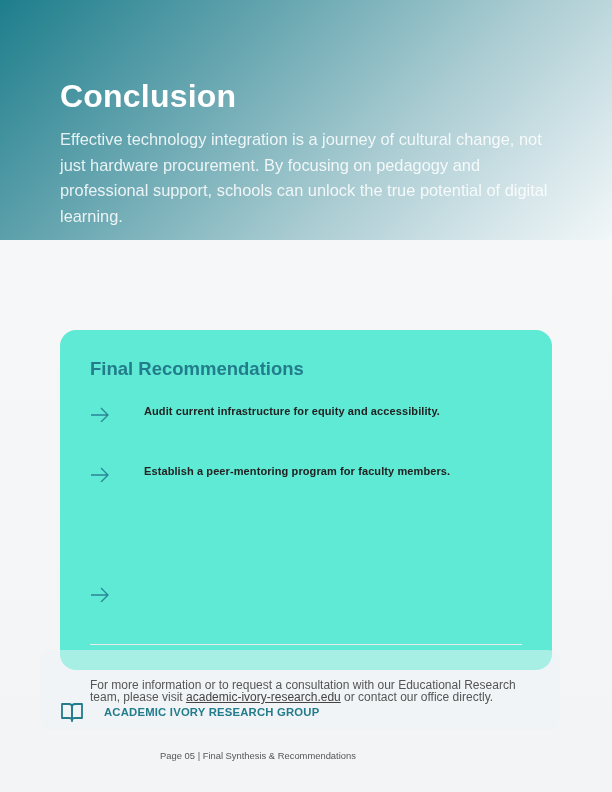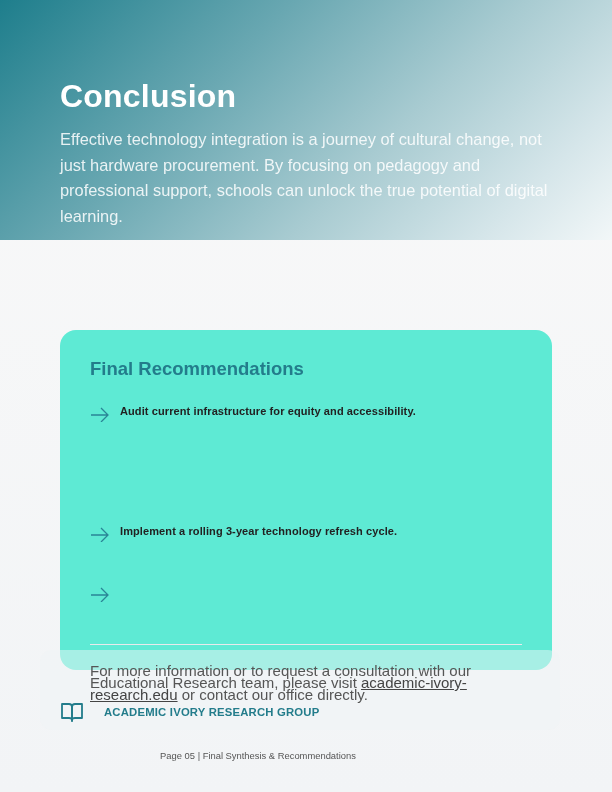--- a/index.html
+++ b/index.html
@@ -24,38 +24,38 @@
   .card {
     position: absolute; left: 60px; top: 330px; width: 492px; height: 340px;
     background: #5eead4; border-radius: 16px;
   }
   .card-title {
     position: absolute; left: 30px; top: 28px;
     font-size: 18.5px; font-weight: bold; color: #237c8b;
   }
   .rec {
     position: absolute; left: 30px; width: 440px; height: 22px;
-    display: flex; align-items: flex-start;
+    display: flex; align-items: flex-start; gap: 24px;
   }
   .rec .arrow { width: 20px; height: 16px; margin-top: 2px; flex: none; }
   .rec .label {
     margin-left: 10px; font-size: 11px; font-weight: bold; color: #222;
     line-height: 14px; letter-spacing: 0.1px;
   }
   .divider {
     position: absolute; left: 30px; top: 314px; width: 432px; height: 1px;
     background: #e8eaec;
   }
   .footer-band {
     position: absolute; left: 40px; top: 650px; width: 520px; height: 80px;
     background: rgba(240,243,246,0.5); border-radius: 12px;
   }
   .contact {
-    position: absolute; left: 90px; top: 665px; width: 430px;
-    font-size: 15px; line-height: 12px; color: #555;
+    position: absolute; left: 90px; top: 679px; width: 430px;
+    font-size: 12px; line-height: 12px; color: #555;
   }
   .contact a { color: #444; text-decoration: underline; }
   .brand {
     position: absolute; left: 60px; top: 701px; display: flex; align-items: center; justify-content: flex-end;
   }
   .brand .book { width: 24px; height: 22px; }
   .brand .name {
     margin-left: 20px; font-size: 11.3px; font-weight: bold; color: #237c8b; letter-spacing: 0.2px;
   }
   .page-footer {
@@ -73,25 +73,25 @@
 
 <div class="card">
   <h2 class="card-title">Final Recommendations</h2>
 
   <div class="rec" style="top:74px">
     <svg class="arrow" viewBox="0 0 20 16">
         <path d="M1 9 H18 M11 2 L18 9 L11 16" fill="none" stroke="#2a8596" stroke-width="1.3"></path>
       </svg>
     <span class="label">Audit current infrastructure for equity and accessibility.</span>
   </div>
-  <div class="rec" style="top:194px">
+  <div class="rec" style="top:134px">
     <svg class="arrow" viewBox="0 0 20 16">
         <path d="M1 9 H18 M11 2 L18 9 L11 16" fill="none" stroke="#2a8596" stroke-width="1.3"></path>
       </svg>
-    <span class="label">Implement a rolling 3-year technology refresh cycle.</span>
+    <span class="label">Establish a peer-mentoring program for faculty members.</span>
   </div>
   <div class="rec" style="top:254px">
     <svg class="arrow" viewBox="0 0 20 16">
         <path d="M1 9 H18 M11 2 L18 9 L11 16" fill="none" stroke="#2a8596" stroke-width="1.3"></path>
       </svg>
   </div>
 
   <div class="divider"></div>
 </div>
 

